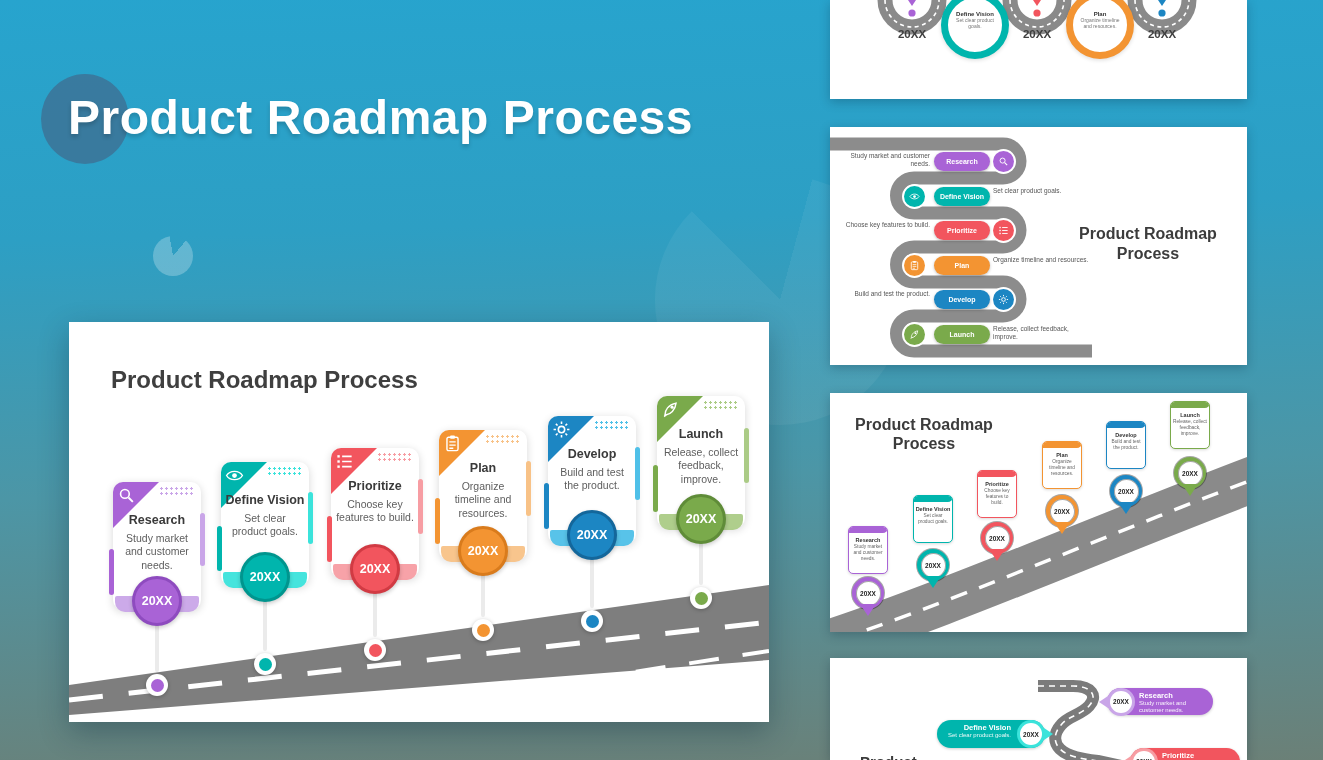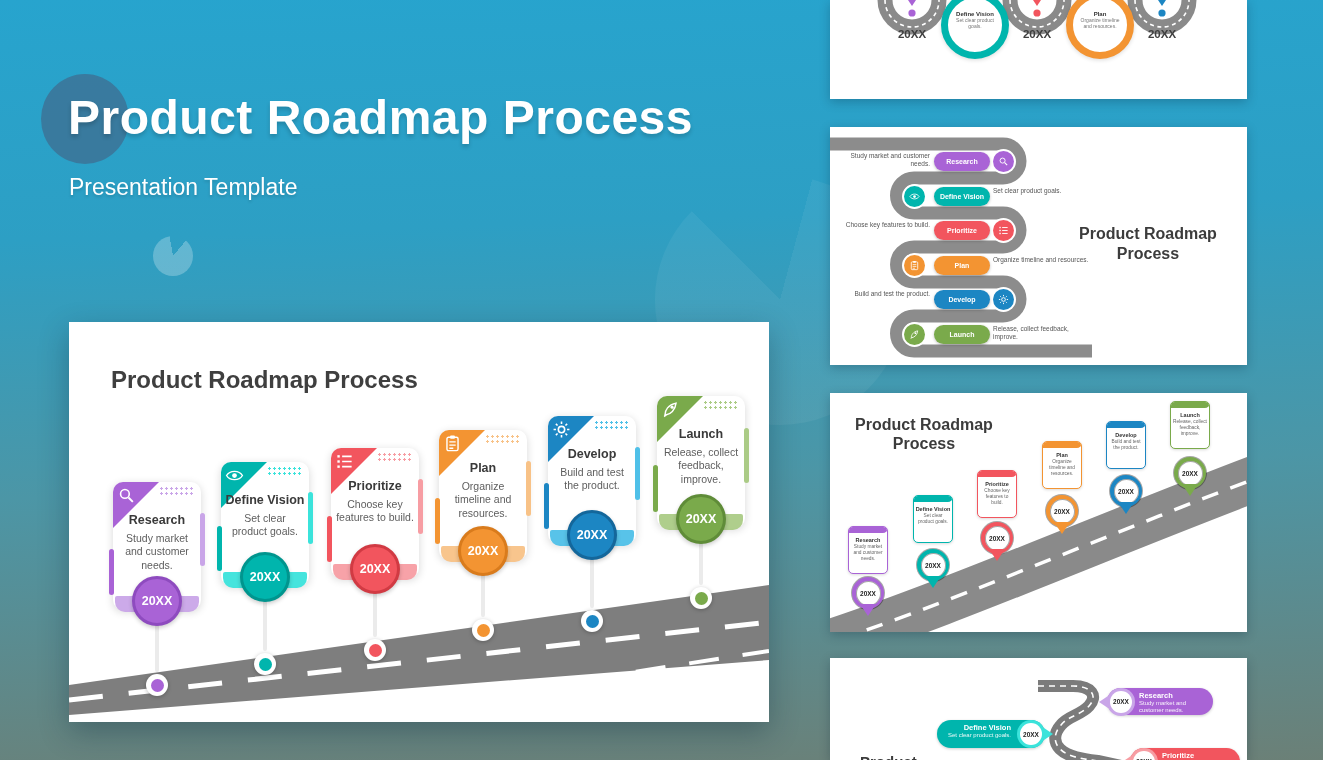--- a/index.html
+++ b/index.html
@@ -95,21 +95,20 @@
 </head>
 <body>
 
 <div class="page">
 
   <div class="hdr-circle"></div>
   <div class="pie-sm"></div>
   <div class="pie-lg"></div>
 
   <div class="hdr-title">Product Roadmap Process</div>
-  <div class="hdr-sub">Presentation Template</div>
 
   <div class="slide-main">
     <svg class="road-svg" width="700" height="400" viewBox="0 0 700 400">
       <polygon points="0,363 700,263 700,338 0,393" fill="#7E7E7E"></polygon>
       <line x1="0" y1="378" x2="700" y2="300" stroke="#ffffff" stroke-width="5" stroke-dasharray="34 26"></line>
       <line x1="300" y1="391" x2="700" y2="329" stroke="#ffffff" stroke-width="4" stroke-dasharray="30 24"></line>
     </svg>
     <div class="slide-title">Product Roadmap Process</div>
   <div class="ms-card" style="left: 44px; top: 160px; height: 128px; --c: #A963D6; --light: #C9A5E8; --dark: #8E4BBF;">
         <div class="dots-strip"></div>

